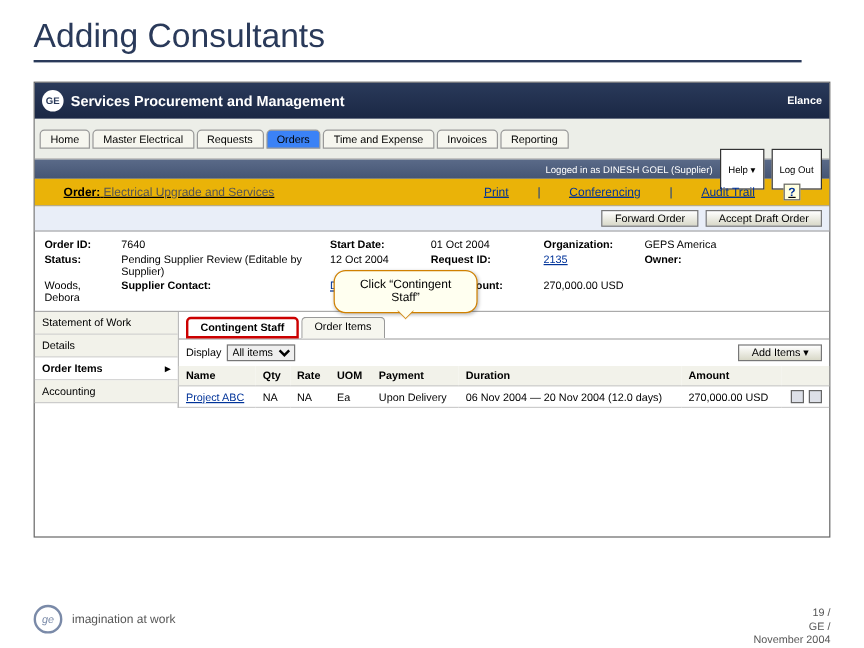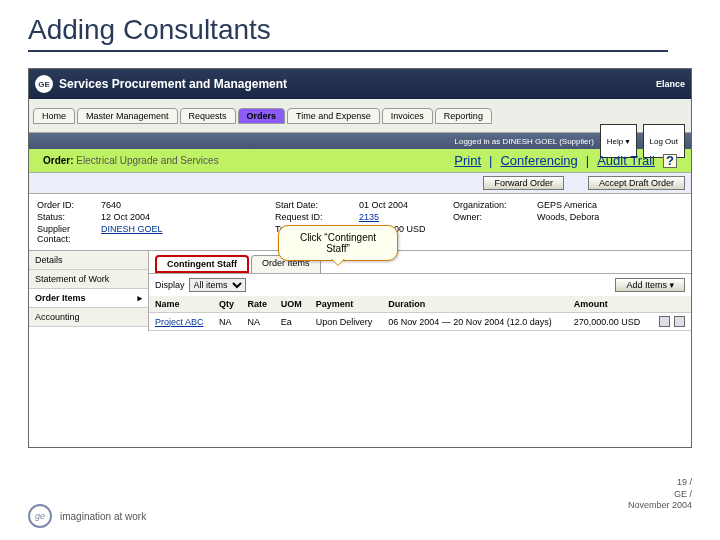--- a/index.html
+++ b/index.html
@@ -61,61 +61,61 @@
   }
   .topnav .tab {
     padding: 2px 8px;
     border: 1px solid #999;
     background: #f6f6ef;
     margin-right: 2px;
     border-radius: 4px 4px 0 0;
     cursor: pointer;
     font-size:9px;
   }
-  .topnav .tab.active { background: #8b5cf6; font-weight: bold; }
+  .topnav .tab.active { background: #3b82f6; font-weight: normal; }
   .loginrow {
     background: linear-gradient(#5a6a88,#455574);
     color:#fff;
     display:flex;
     justify-content:flex-end;
     align-items:center;
     gap:6px;
     padding:2px 6px;
     height:16px;
     font-size:8px;
   }
   .mini-btn {
     background:#fff;color:#000;border:1px solid #333;padding:16px 6px;height:12px;
     font-size:8px;display:flex;align-items:center;cursor:pointer;
   }
   .orderhdr {
     display:flex;align-items:center;justify-content:space-between;
-    padding:4px 14px;border-bottom:1px solid #aaa;background:#bef264;
+    padding:4px 24px;border-bottom:1px solid #aaa;background:#eab308;text-decoration:underline;
   }
   .orderhdr-left { font-size:10px; }
   .orderhdr-left b { font-size:10px; }
-  .orderhdr-links { display:flex;gap:8px;color:#003399;font-size:13px;align-items:center;}
+  .orderhdr-links { display:flex;gap:24px;color:#003399;font-size:10px;align-items:center;}
   .orderhdr-links span{cursor:pointer;text-decoration:underline;}
   .actionrow {
-    display:flex;justify-content:flex-end;gap:24px;padding:3px 6px;background:#e9eef8;
+    display:flex;justify-content:flex-end;gap:6px;padding:3px 6px;background:#e9eef8;
     border-bottom:1px solid #aaa;
   }
   .btn {
     border:1px solid #777;background:linear-gradient(#fff,#d8d8c8);
     padding:1px 10px;font-size:9px;cursor:pointer;
   }
   .details {
     display:grid;
     grid-template-columns: 60px 170px 80px 90px 80px 120px;
     column-gap:4px;row-gap:2px;
     padding:6px 8px;
     font-size:9px;
     border-bottom:1px solid #aaa;
   }
-  .details .lbl{font-weight:normal;}
+  .details .lbl{font-weight:bold;}
   .details .link{color:#003399;text-decoration:underline;cursor:pointer;}
   .body2col{display:flex;}
   .sidebar{width:120px;border-right:1px solid #aaa;}
   .sidebar .sitem{
     padding:4px 6px;border-bottom:1px solid #ccc;background:#f2f2ea;cursor:pointer;
   }
   .sidebar .sitem.active{background:#fff;font-weight:bold;}
   .main{flex:1;padding:0;}
   .subtabs{display:flex;padding:4px 6px 0 6px;gap:2px;border-bottom:1px solid #aaa;}
   .subtabs .st{
@@ -149,21 +149,21 @@
   .footer{
     position:absolute;left:28px;bottom:12px;display:flex;align-items:center;gap:8px;
     color:#555;font-size:10px;
   }
   .footer .gelogo{
     width:24px;height:24px;border-radius:50%;border:2px solid #7a8aa8;
     display:flex;align-items:center;justify-content:center;color:#7a8aa8;font-style:italic;
     font-size:9px;
   }
   .pagenote{
-    position:absolute;right:28px;bottom:28px;text-align:right;color:#555;font-size:9px;
+    position:absolute;right:28px;bottom:0;text-align:right;color:#555;font-size:9px;
     line-height:1.3;
   }
   .qmark{
     width:14px;height:14px;border:1px solid #666;background:#ffffe0;
     display:flex;align-items:center;justify-content:center;font-weight:bold;cursor:pointer;
   }
 </style>
 </head>
 <body>
 
@@ -174,21 +174,21 @@
   <div class="brandbar">
     <div class="brandbar-left">
       <div class="logo-circle">GE</div>
       <div class="brand-title">Services Procurement and Management</div>
     </div>
     <div style="font-weight:bold;">Elance</div>
   </div>
 
   <div class="topnav">
     <div class="tab">Home</div>
-    <div class="tab">Master Management</div>
+    <div class="tab">Master Electrical</div>
     <div class="tab">Requests</div>
     <div class="tab active">Orders</div>
     <div class="tab">Time and Expense</div>
     <div class="tab">Invoices</div>
     <div class="tab">Reporting</div>
   </div>
 
   <div class="loginrow">
     <span>Logged in as DINESH GOEL (Supplier)</span>
     <span class="mini-btn">
@@ -217,36 +217,37 @@
 
   <div class="details">
     <span class="lbl">Order ID:</span>
     <span>7640</span>
     <span class="lbl">Start Date:</span>
     <span>01 Oct 2004</span>
     <span class="lbl">Organization:</span>
     <span>GEPS America</span>
 
     <span class="lbl">Status:</span>
+    <span>Pending Supplier Review (Editable by Supplier)</span>
     <span>12 Oct 2004</span>
     <span class="lbl">Request ID:</span>
     <span class="link">2135</span>
 
     <span class="lbl">Owner:</span>
     <span>Woods, Debora</span>
     <span class="lbl">Supplier Contact:</span>
     <span class="link">DINESH GOEL</span>
     <span class="lbl">Total Amount:</span>
     <span>270,000.00 USD</span>
   </div>
 
   <div class="body2col">
     <div class="sidebar">
+      <div class="sitem">Statement of Work</div>
       <div class="sitem">Details</div>
-      <div class="sitem">Statement of Work</div>
       <div class="sitem active">
         <span>Order Items</span>
         <span style="float:right;">▸</span>
       </div>
       <div class="sitem">Accounting</div>
     </div>
 
     <div class="main">
       <div class="subtabs">
         <div class="st highlight">Contingent Staff</div>

